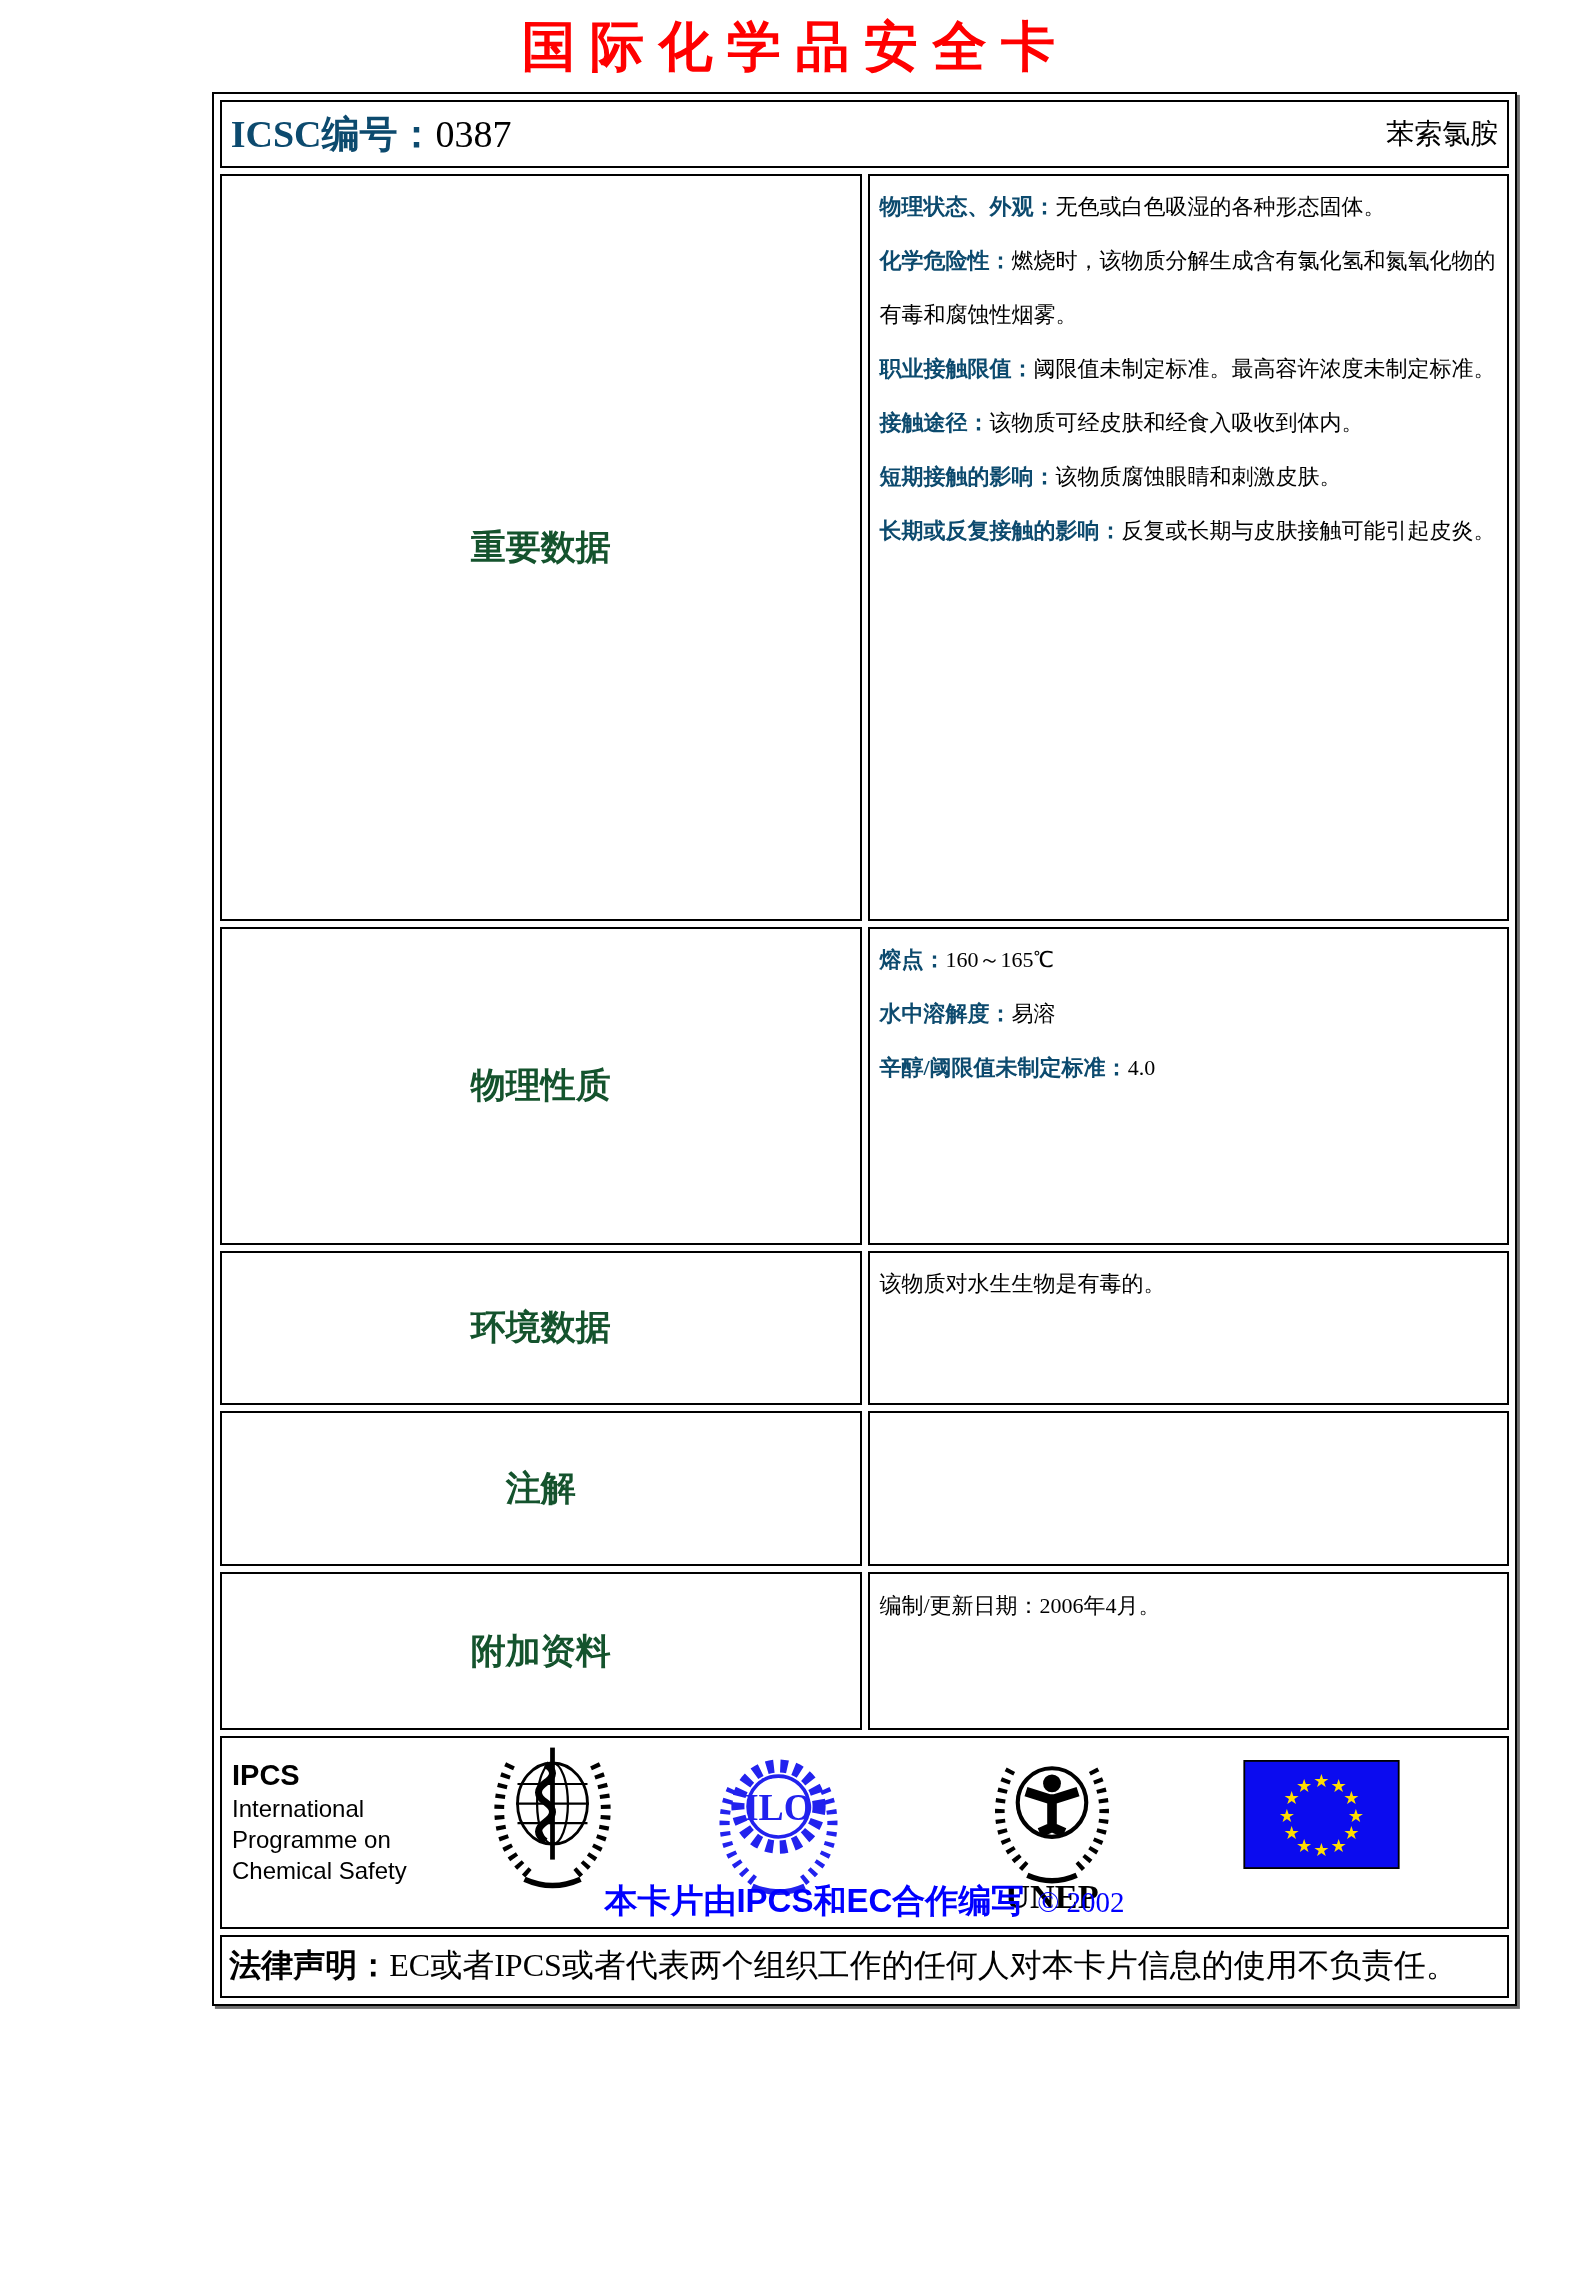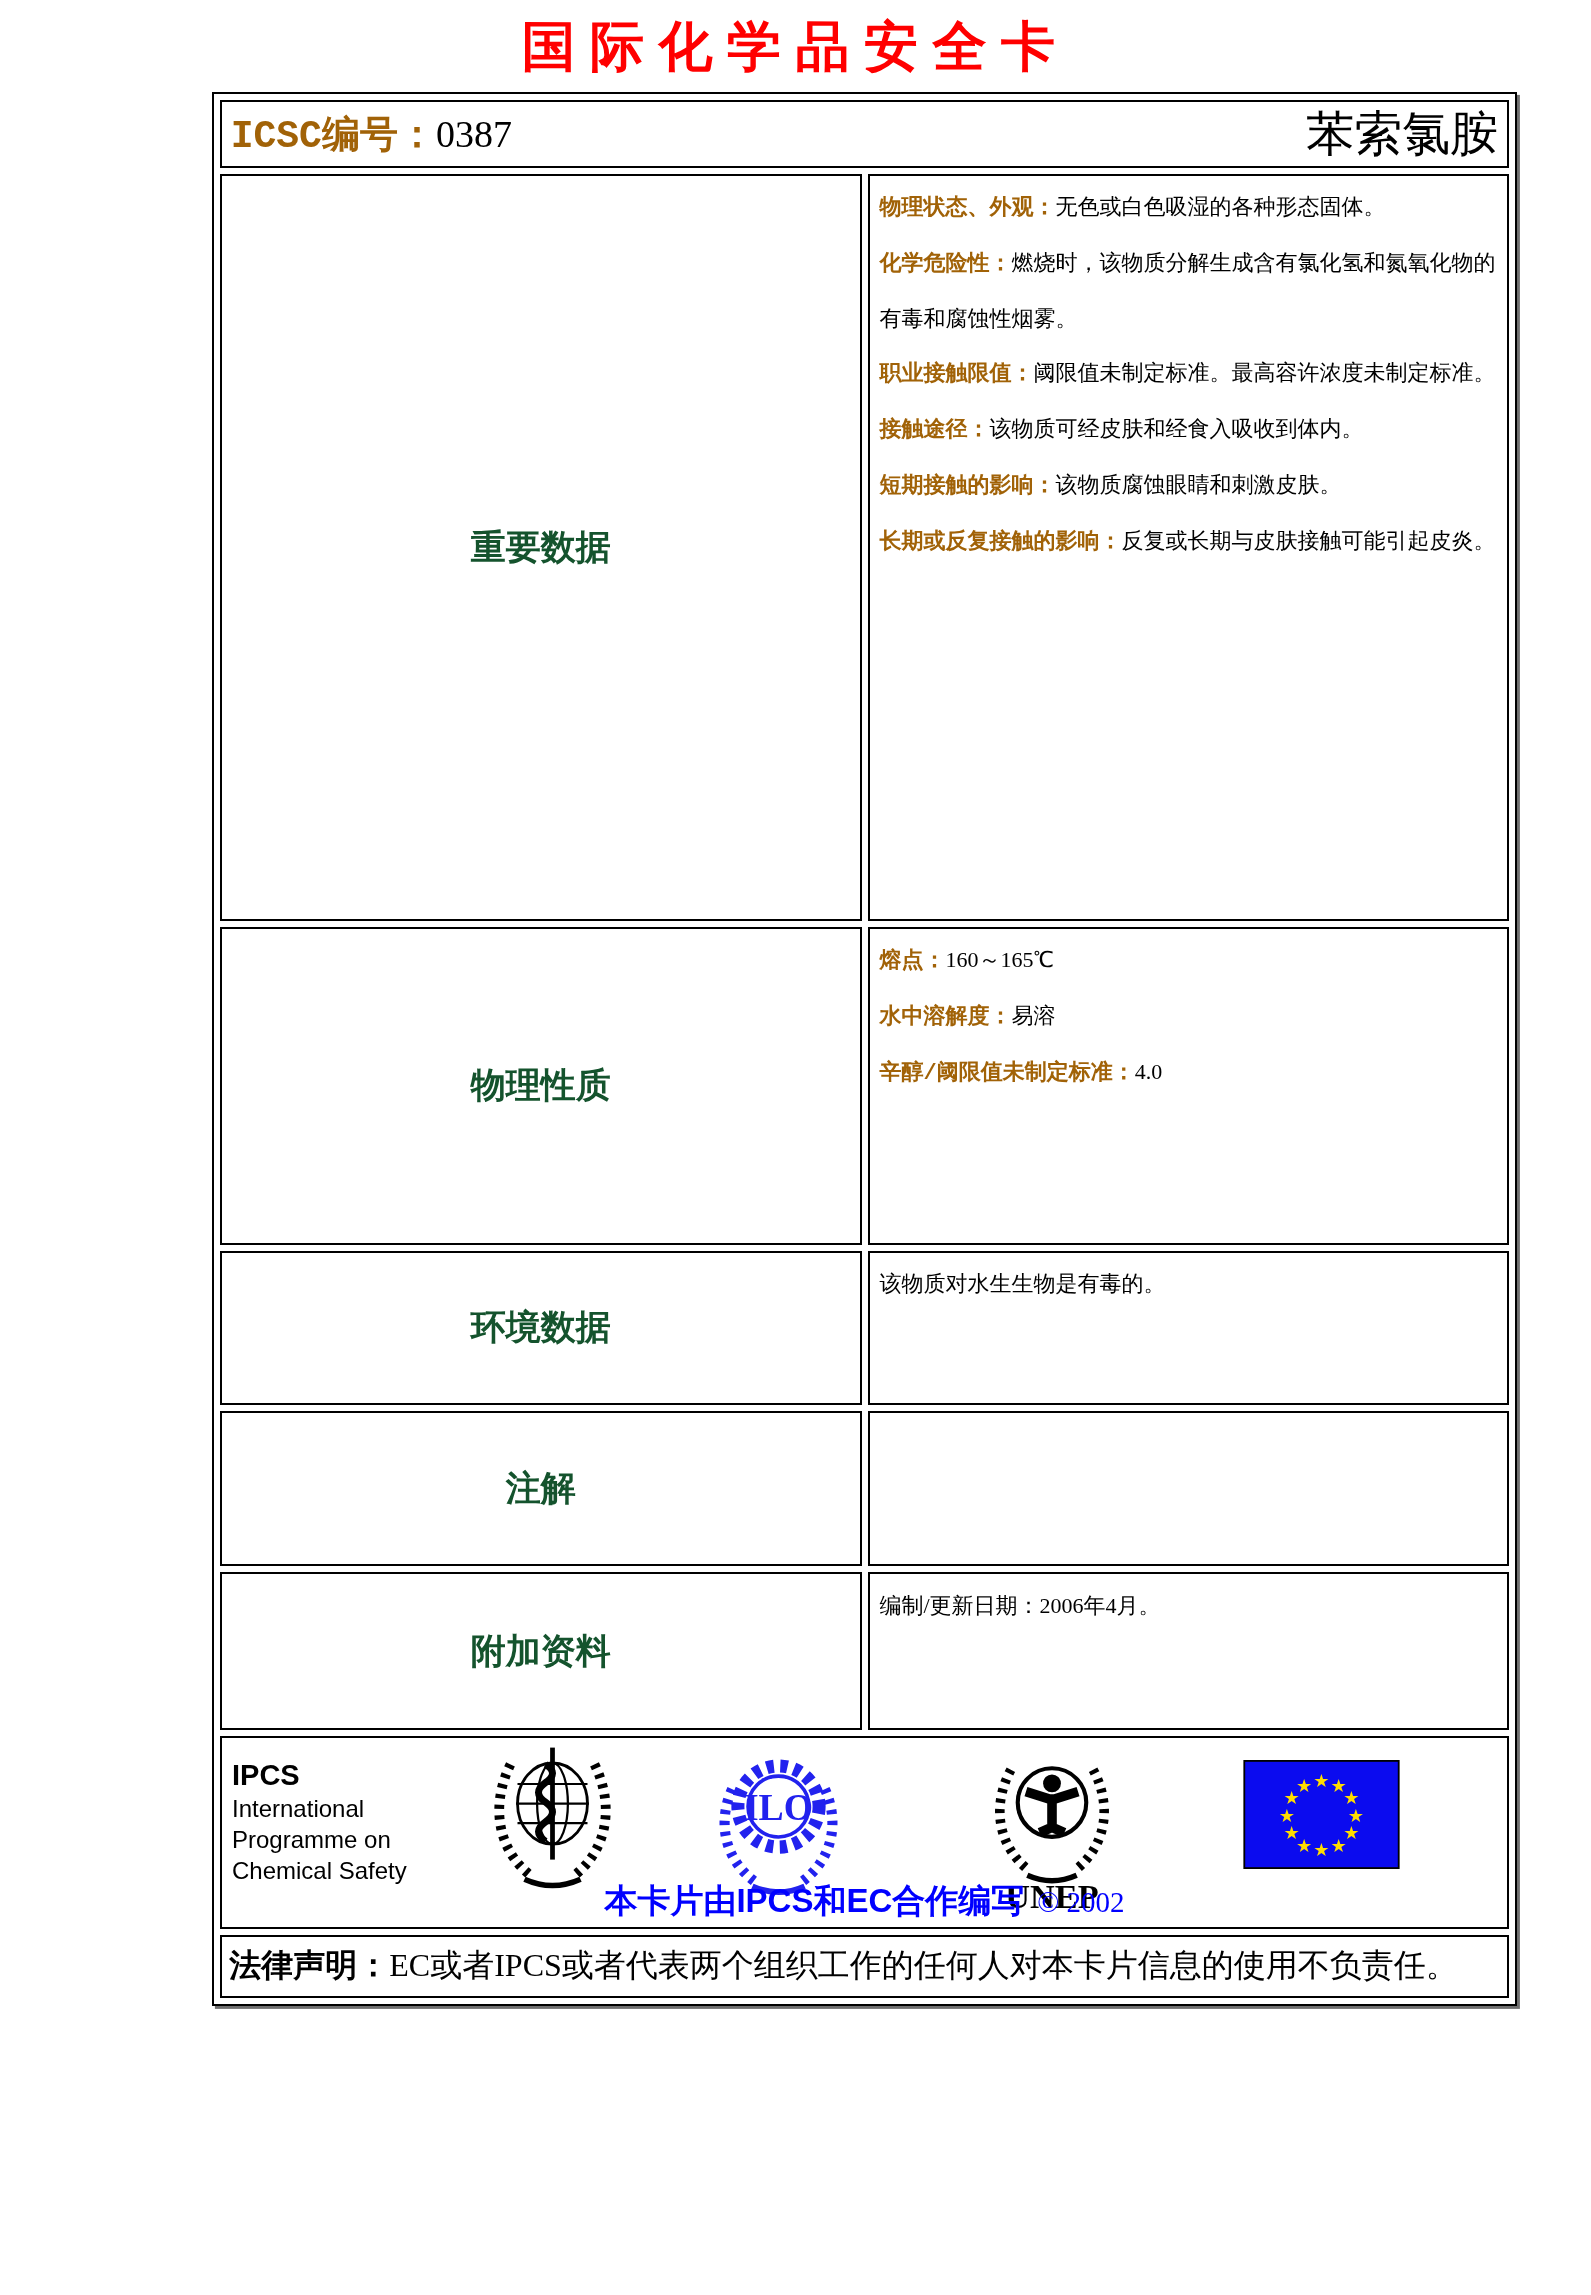--- a/index.html
+++ b/index.html
@@ -52,27 +52,27 @@
     font-size:22px;
     line-height:54px;
   }
   .icsc-cell{
     height:64px;
     vertical-align:middle;
     padding:0 8.7px;
   }
   .icsc-flex{display:flex;justify-content:space-between;align-items:center;}
   .blue-label{
-    font-family:Liberation Mono, monospace;
-    font-weight:bold;
-    color:#a16207;
+    font-family:Liberation Serif, serif;
+    font-weight:bold;
+    color:#0c4a6e;
   }
   .icsc-num{font-size:38px;}
   .icsc-cell .blue-label{font-size:38px;}
-  .chem-name{font-size:48px;}
+  .chem-name{font-size:28px;}
   .field-line{margin:0;}
   .row-important td{height:734px;}
   .row-physical td{height:305px;}
   .row-env td{height:142px;}
   .row-notes td{height:142px;margin-left:10px;}
   .row-additional td{height:145px;}
   .footer-cell{height:189px;position:relative;vertical-align:top;}
   .legal-cell{
     height:59px;
     vertical-align:middle;

